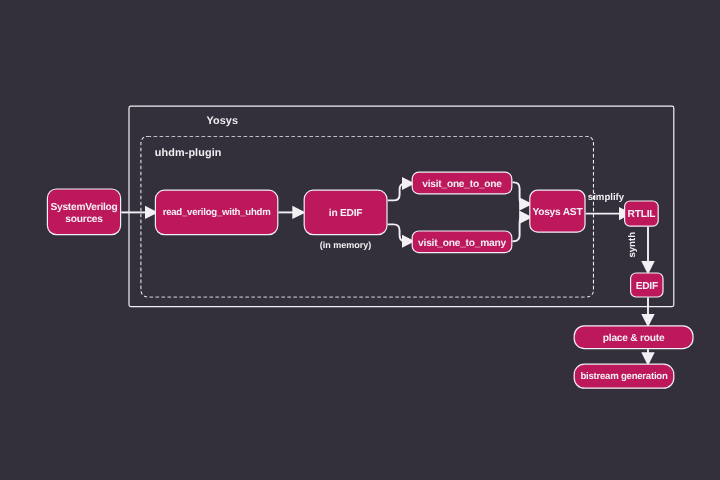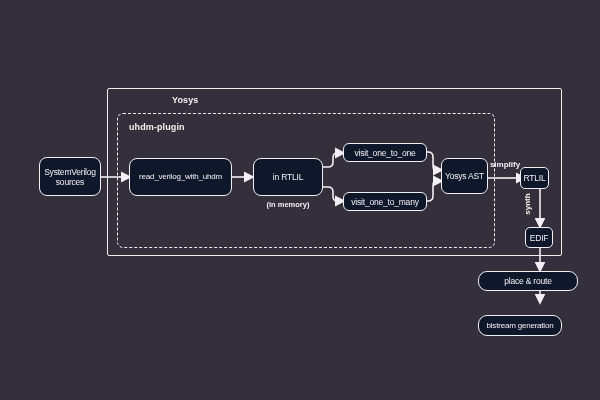--- a/index.html
+++ b/index.html
@@ -8,36 +8,36 @@
     font-family:"Liberation Sans",sans-serif;overflow:hidden;
   }
   .container-box{position:absolute;box-sizing:border-box;border:1.8px solid #F2F0F4;}
   .yosys-box{left:107px;top:88px;width:455px;height:168px;border-radius:2px;}
   .uhdm-box{left:117px;top:113px;width:378px;height:135px;border:1.8px dashed #F2F0F4;border-radius:6px;}
   .container-label{
     position:absolute;color:#F2F0F4;font-weight:700;font-size:9px;letter-spacing:.1px;
   }
   .node{
     position:absolute;box-sizing:border-box;border:1.6px solid #F2F0F4;
-    color:#F2F0F4;font-weight:400;display:flex;flex-direction:column;
+    color:#F2F0F4;font-weight:700;display:flex;flex-direction:column;
     align-items:center;justify-content:center;text-align:center;
-    line-height:10px;background:#0f172a;
+    line-height:10px;background:#be185d;
   }
   .fs85{font-size:8.5px;letter-spacing:-.2px;}
   .fs8{font-size:8px;letter-spacing:-.2px;}
   .n-sv{left:39px;top:157px;width:62px;height:39px;border-radius:8px;}
   .n-read{left:129px;top:158px;width:103px;height:38px;border-radius:8px;}
   .n-design{left:253px;top:158px;width:70px;height:38px;border-radius:8px;}
   .n-v1{left:343px;top:143px;width:84px;height:19px;border-radius:6px;}
   .n-v2{left:343px;top:192px;width:84px;height:19px;border-radius:6px;}
   .n-ast{left:441px;top:158px;width:47px;height:36px;border-radius:7px;}
   .n-rtlil{left:520px;top:167px;width:29px;height:22px;border-radius:5px;}
   .n-edif{left:525px;top:227px;width:28px;height:21px;border-radius:5px;}
   .n-pr{left:478px;top:271px;width:100px;height:20px;border-radius:9px;}
-  .n-bg{left:478px;top:303px;width:84px;height:21px;border-radius:9px;margin-top:12px;}
+  .n-bg{left:478px;top:303px;width:84px;height:21px;border-radius:9px;}
   .free-label{position:absolute;color:#F2F0F4;font-weight:700;}
   .note-label{left:253px;top:200px;width:70px;text-align:center;font-size:7.5px;}
   .simplify-label{left:483px;top:160px;width:44px;text-align:center;font-size:8px;}
   .synth-label{
     left:527px;top:204px;font-size:8px;
     transform:translate(-50%,-50%) rotate(-90deg);
   }
   svg.wires{position:absolute;left:0;top:0;pointer-events:none;}
 </style>
 </head>
@@ -73,21 +73,21 @@
   <div class="node n-read fs8">
     <span>read_verilog_with_uhdm</span>
   </div>
 
   <div class="node n-sv fs85">
     <span>SystemVerilog</span>
     <span>sources</span>
   </div>
 
   <div class="node n-design fs85">
-    <span>in RTLIL</span>
+    <span>in EDIF</span>
   </div>
   <div class="free-label note-label">(in memory)</div>
 
   <div class="node n-v1 fs85">
     <span>visit_one_to_one</span>
   </div>
 
   <div class="node n-v2 fs85">
     <span>visit_one_to_many</span>
   </div>

